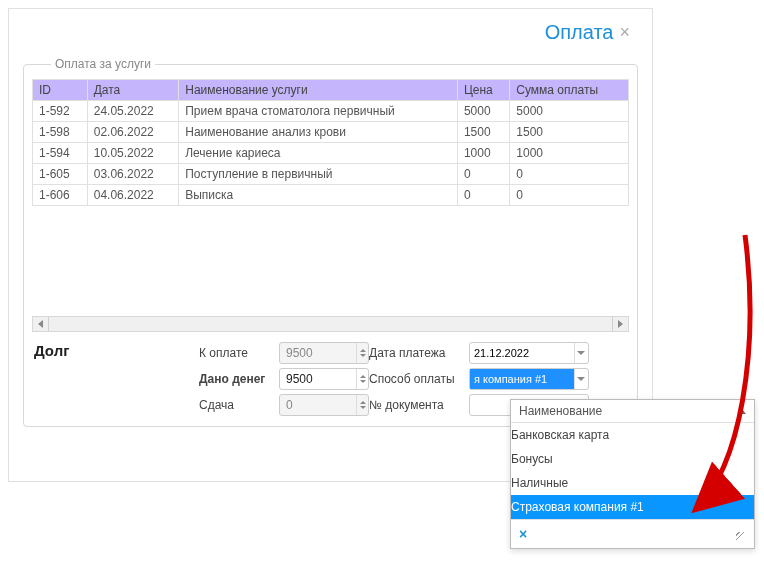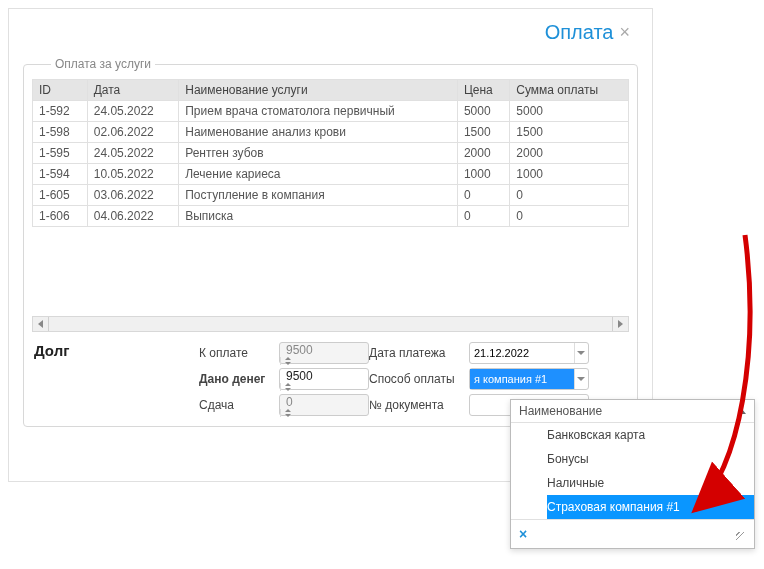--- a/index.html
+++ b/index.html
@@ -59,21 +59,21 @@
     border-collapse: collapse;
     font-size: 12px;
   }
   table.services th, table.services td {
     border: 1px solid #e0e0e0;
     padding: 3px 6px;
     text-align: left;
     color: #555;
   }
   table.services th {
-    background: #e5e5e5;
+    background: #c4b5fd;
     font-weight: normal;
     color: #444;
   }
   .table-wrap {
     height: 235px;
     overflow: auto;
   }
   .hscroll {
     height: 16px;
     background: #f0f0f0;
@@ -128,21 +128,20 @@
   }
   .form-grid label { white-space: nowrap; }
   .form-grid .bold { font-weight: bold; }
   .num-input {
     display: flex;
     align-items: stretch;
     border: 1px solid #ccc;
     border-radius: 3px;
     height: 22px;
     background: #fff;
-    flex-direction: column;
   }
   .num-input.disabled { background: #f4f4f4; }
   .num-input input {
     border: none;
     width: 100%;
     padding: 0 6px;
     font-size: 12px;
     background: transparent;
     outline: none;
     color: #888;
@@ -256,21 +255,20 @@
   .dropdown-header .tri {
     width: 0; height: 0;
     border-left: 4px solid transparent;
     border-right: 4px solid transparent;
     border-bottom: 5px solid #666;
   }
   .dropdown-item {
     padding: 5px 0;
     cursor: pointer;
     color: #444;
-    margin-left: 36px;
   }
   .dropdown-item.selected {
     background: #0a96ff;
     color: #fff;
   }
   .dropdown-footer {
     border-top: 1px solid #e0e0e0;
     padding: 6px 8px;
     display: flex;
     justify-content: space-between;
@@ -327,37 +325,30 @@
               <td>5000</td>
             </tr>
             <tr>
               <td>1-598</td>
               <td>02.06.2022</td>
               <td>Наименование анализ крови</td>
               <td>1500</td>
               <td>1500</td>
             </tr>
             <tr>
-              <td>1-595</td>
-              <td>24.05.2022</td>
-              <td>Рентген зубов</td>
-              <td>2000</td>
-              <td>2000</td>
-            </tr>
-            <tr>
               <td>1-594</td>
               <td>10.05.2022</td>
               <td>Лечение кариеса</td>
               <td>1000</td>
               <td>1000</td>
             </tr>
             <tr>
               <td>1-605</td>
               <td>03.06.2022</td>
-              <td>Поступление в компания</td>
+              <td>Поступление в первичный</td>
               <td>0</td>
               <td>0</td>
             </tr>
             <tr>
               <td>1-606</td>
               <td>04.06.2022</td>
               <td>Выписка</td>
               <td>0</td>
               <td>0</td>
             </tr>

